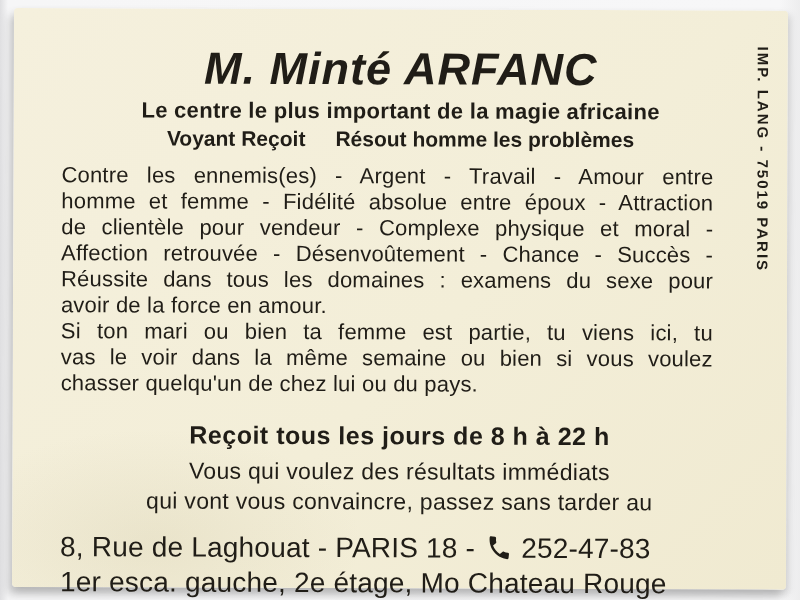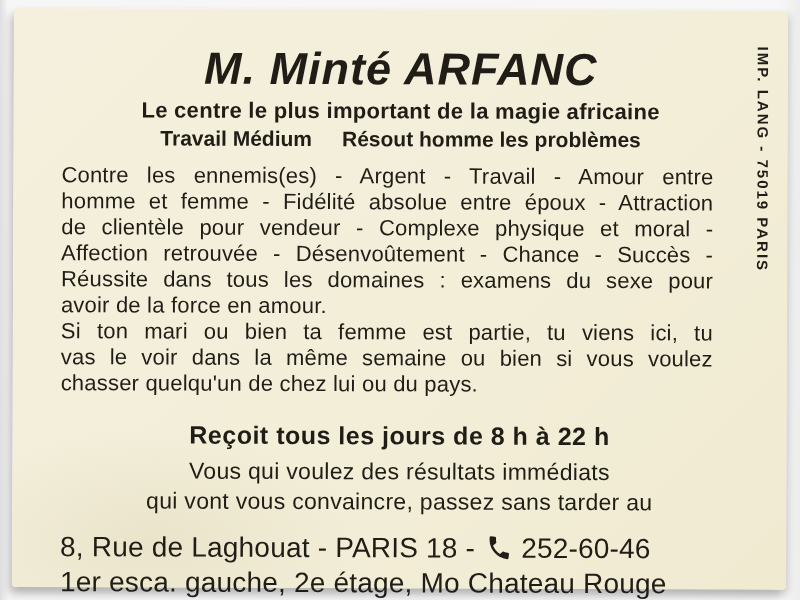--- a/index.html
+++ b/index.html
@@ -112,21 +112,21 @@
 <body>
 
 <div class="scan-stage">
   <div class="card">
 
     <div class="title">M. Minté ARFANC</div>
 
     <div class="tagline">Le centre le plus important de la magie africaine</div>
 
     <div class="role-line">
-      <span>Travail Médium</span><span class="gap"></span><span>Résout homme les problèmes</span>
+      <span>Voyant Reçoit</span><span class="gap"></span><span>Résout homme les problèmes</span>
     </div>
 
     <div class="body-block">
       <div class="jline">Contre les ennemis(es) - Argent - Travail - Amour entre</div>
       <div class="jline">homme et femme - Fidélité absolue entre époux - Attraction</div>
       <div class="jline">de clientèle pour vendeur - Complexe physique et moral -</div>
       <div class="jline">Affection retrouvée - Désenvoûtement - Chance - Succès -</div>
       <div class="jline">Réussite dans tous les domaines : examens du sexe pour</div>
       <div class="jline last">avoir de la force en amour.</div>
     </div>
@@ -141,21 +141,21 @@
 
     <div class="cta-block">
       <div class="cta-line">Vous qui voulez des résultats immédiats</div>
       <div class="cta-line">qui vont vous convaincre, passez sans tarder au</div>
     </div>
 
     <div class="address-block">
       <div>
         <span>8, Rue de Laghouat - PARIS 18 -</span><svg class="phone-icon-svg" width="28" height="28" viewBox="0 0 24 24">
             <path fill="#201d17" d="M6.62 10.79c1.44 2.83 3.76 5.15 6.59 6.59l2.2-2.2c.27-.27.67-.36 1.02-.24 1.12.37 2.33.57 3.57.57.55 0 1 .45 1 1V20c0 .55-.45 1-1 1-9.39 0-17-7.61-17-17 0-.55.45-1 1-1h3.5c.55 0 1 .45 1 1 0 1.25.2 2.45.57 3.57.11.35.03.74-.25 1.02l-2.2 2.2z"></path>
-          </svg><span>252-60-46</span>
+          </svg><span>252-47-83</span>
       </div>
       <div>1er esca. gauche, 2e étage, Mo Chateau Rouge</div>
     </div>
 
     <div class="printer-credit">IMP. LANG - 75019 PARIS</div>
 
   </div>
 </div>
 
 </body></html>

